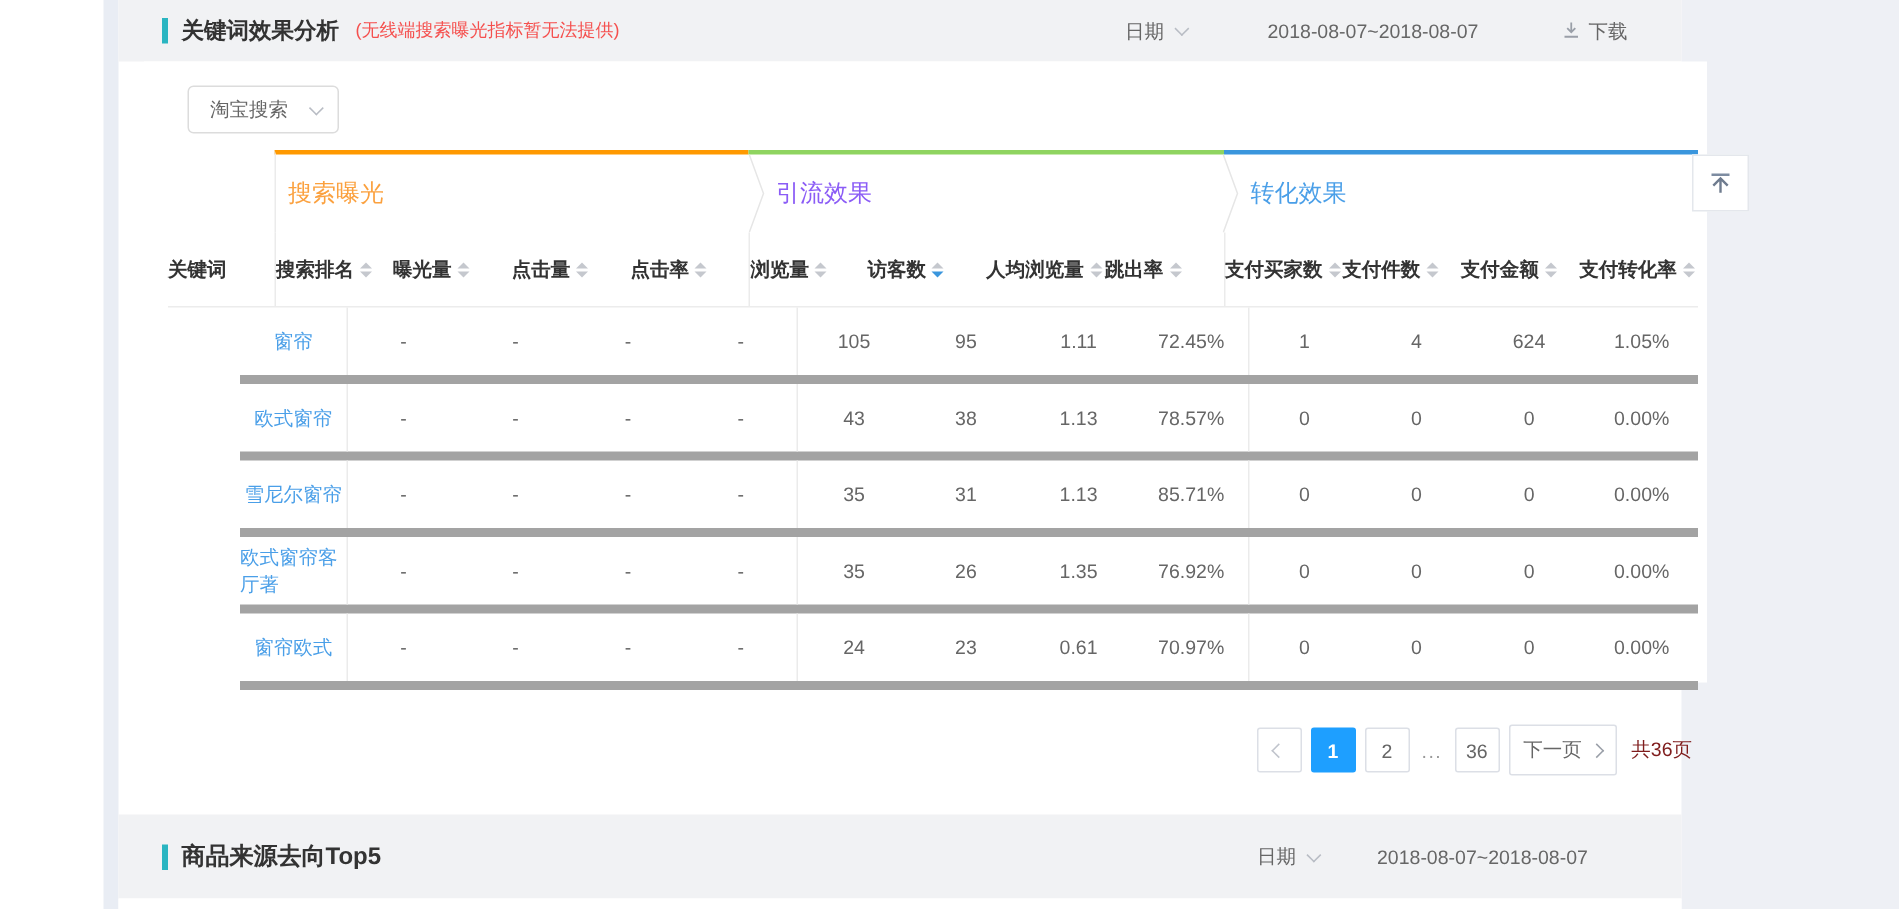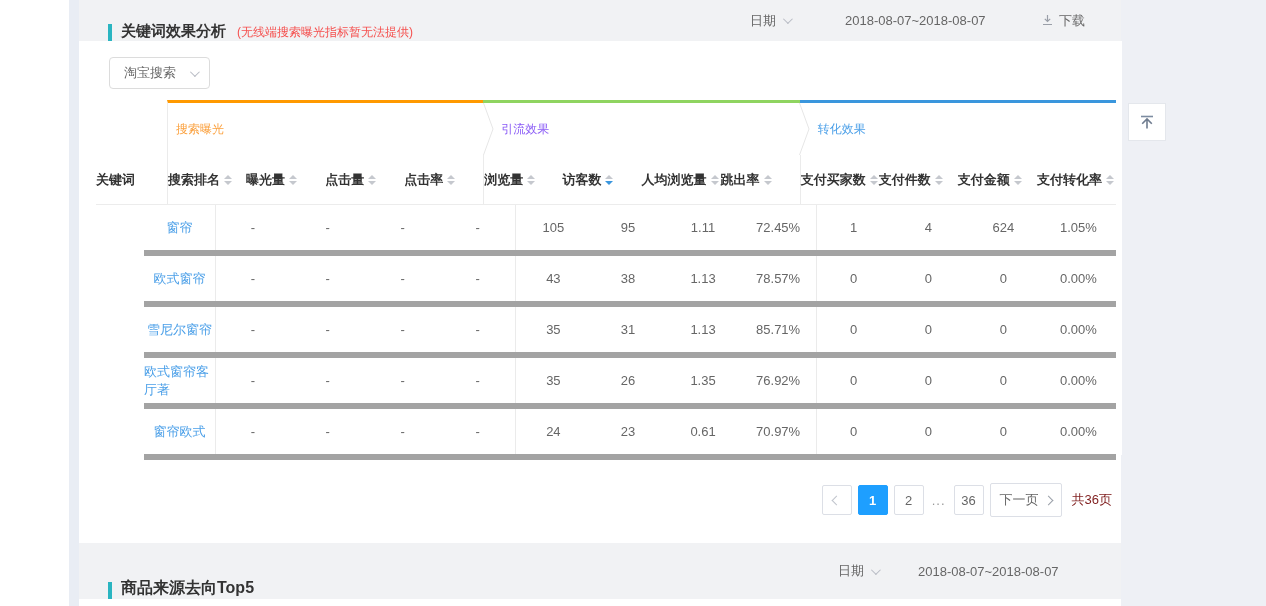--- a/index.html
+++ b/index.html
@@ -9,39 +9,39 @@
 
   .left-strip { position:absolute; left:69px; top:0; width:10px; height:606px; background:#e9edf4; }
   .right-bg   { position:absolute; left:1121px; top:0; width:145px; height:606px; background:#eef0f5; }
 
   
   .bar { position:absolute; left:79px; width:1042px; background:#f1f2f4; }
   .top-bar { top:0; height:41px; }
   .bottom-bar { top:543px; height:56px; }
   .bottom-white { position:absolute; left:79px; top:599px; width:1042px; height:7px; background:#fff; }
 
-  .bar-title-wrap { position:absolute; left:29px; top:0; height:100%; display:flex; align-items:flex-end; gap:9px; }
+  .bar-title-wrap { position:absolute; left:29px; top:0; height:100%; display:flex; align-items:center; gap:9px; }
   .teal-tick { width:4px; height:17px; background:#2ab5c1; }
   .bar-title { font-size:15px; font-weight:bold; color:#333; }
   .bar-note { font-size:12px; color:#f5504e; margin-left:2px; }
 
   .abs-item { position:absolute; top:0; height:100%; display:flex; align-items:center; font-size:13px; color:#666; }
   .chev-down { display:inline-block; width:7px; height:7px; border-right:1px solid #b8bcc4; border-bottom:1px solid #b8bcc4; transform:rotate(45deg) translateY(-2px); margin-left:7px; }
 
   
-  .panel { position:absolute; left:80px; top:41px; width:1042px; height:414px; background:#fff; }
+  .panel { position:absolute; left:96px; top:41px; width:1042px; height:414px; background:#fff; }
 
   .channel-select { position:absolute; left:29px; top:16px; width:101px; height:32px; border:1px solid #dcdcdc; border-radius:4px; background:#fff; display:flex; align-items:center; justify-content:space-between; padding:0 12px 0 14px; font-size:13px; color:#666; cursor:pointer; }
 
   
   .ktable { position:absolute; left:16px; top:59px; width:1020px; }
   .grid-row { display:grid; grid-template-columns:71px repeat(12,1fr); position:relative; }
 
   .group-row { height:55px; }
-  .group-cell { font-size:12px; display:flex; align-items:center; }
+  .group-cell { font-size:16px; display:flex; align-items:center; }
   .g1 { grid-column:2/6;  border-top:3px solid #ff9900; color:#fba13f; padding-left:8px;  border-left:1px solid #ebebeb; }
   .g2 { grid-column:6/10; border-top:3px solid #8fd460; color:#8b5cf6; padding-left:18px; }
   .g3 { grid-column:10/14;border-top:3px solid #3a96dd; color:#4a9fe8; padding-left:18px; }
   .group-chev { position:absolute; top:3px; }
   .group-chev.c1 { left:387px; }
   .group-chev.c2 { left:703px; }
 
   .header-row { height:50px; border-bottom:1px solid #ececec; }
   .hcell { display:flex; align-items:center; justify-content:flex-start; gap:4px; font-size:13px; font-weight:bold; color:#333; cursor:pointer; }
   .bstart { border-left:1px solid #ebebeb; }

